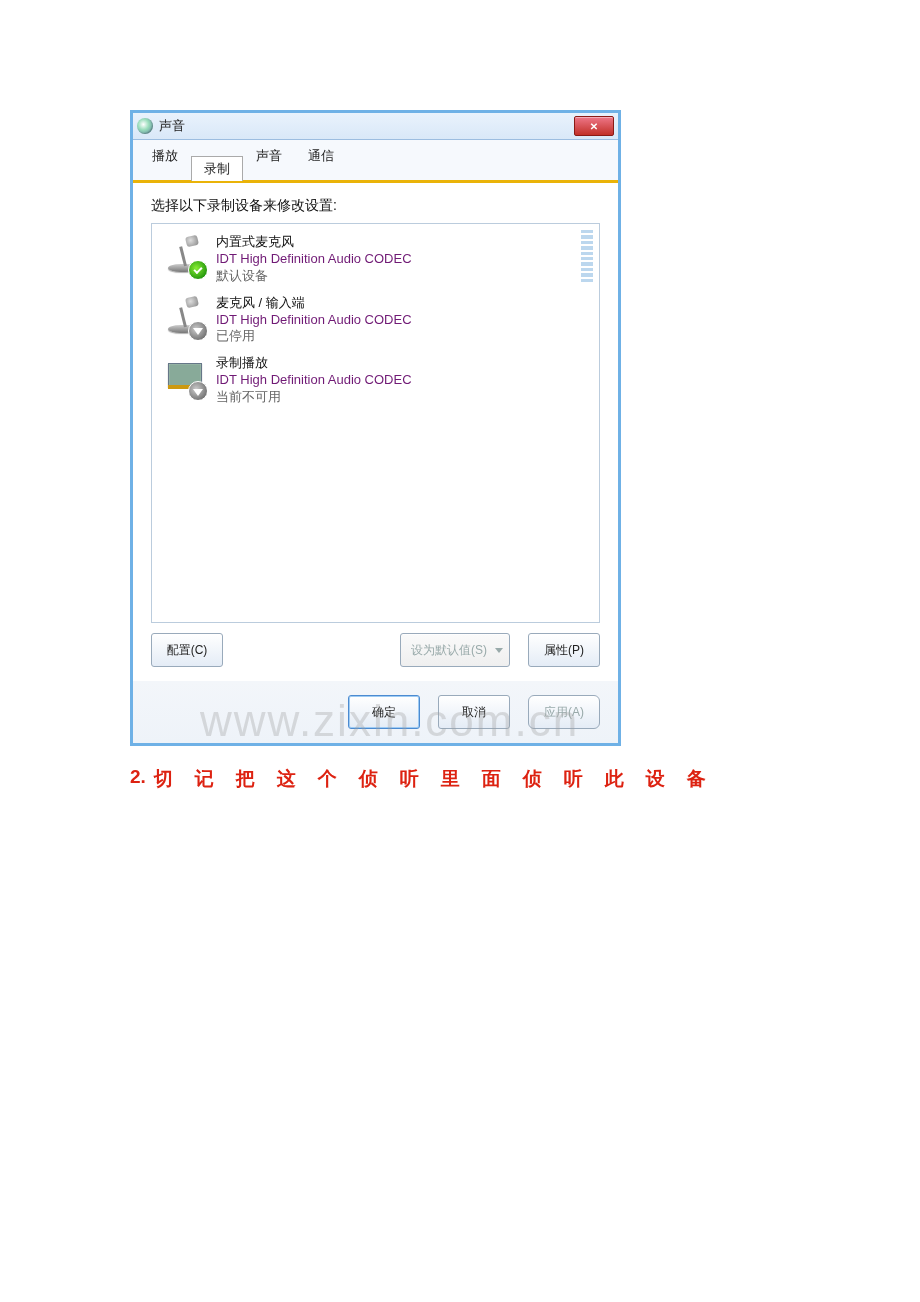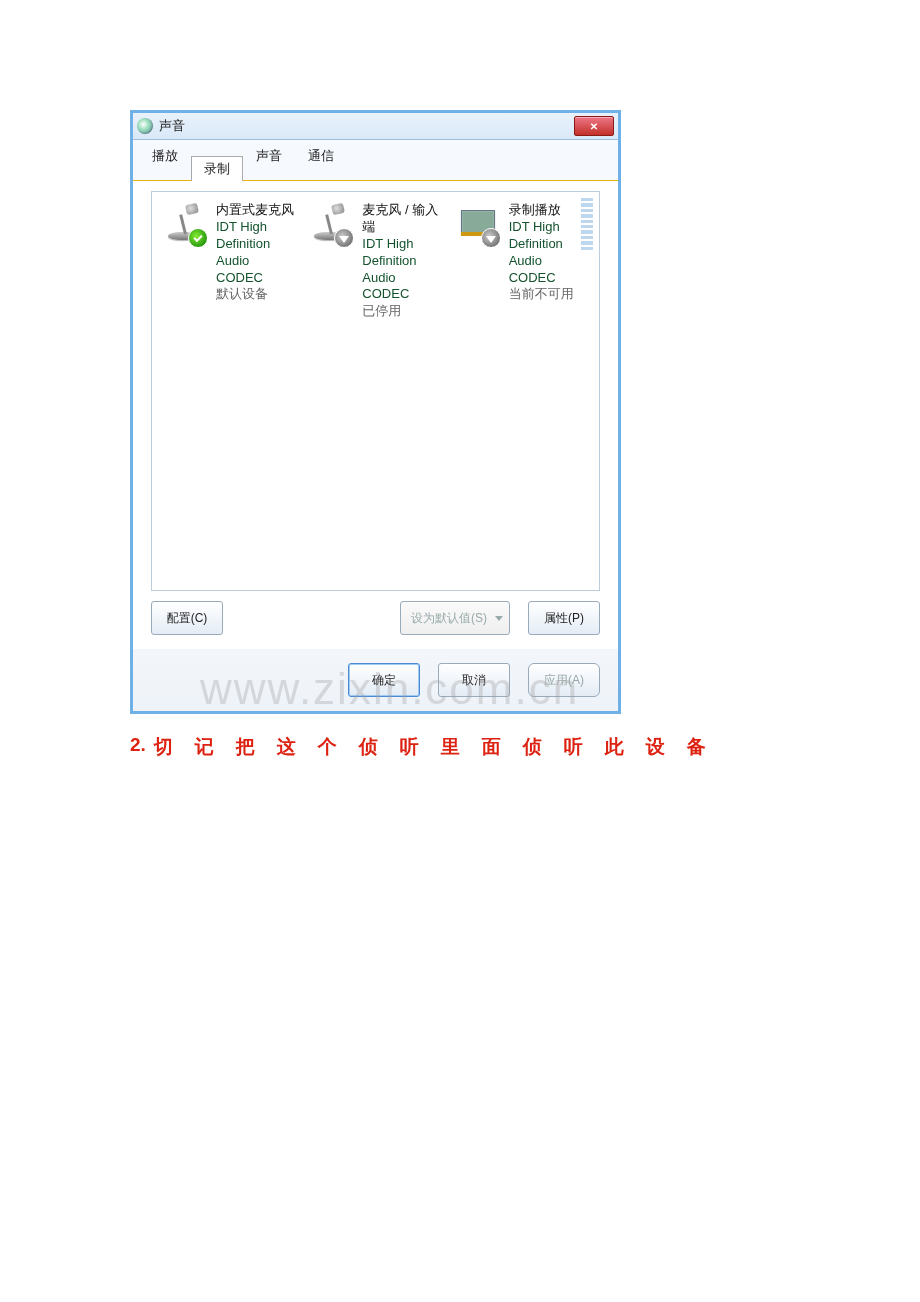--- a/index.html
+++ b/index.html
@@ -54,21 +54,21 @@
     justify-content: center;
     color: #fff;
     font-size: 10px;
     font-weight: bold;
     cursor: pointer;
   }
   .tabs {
     display: flex;
     padding: 3px 6px 0 6px;
     background: #f6f9fd;
-    border-bottom: 1px solid #eab308;
+    border-bottom: 3px solid #eab308;
   }
   .tab {
     font-size: 13px;
     padding: 3px 12px 3px 12px;
     margin-right: 0;
     border: 1px solid transparent;
     border-bottom: none;
     color: #222;
     cursor: pointer;
   }
@@ -89,21 +89,21 @@
   .instruction {
     font-size: 14px;
     color: #111;
     margin: 4px 0 8px 0;
   }
   .device-list {
     border: 1px solid #bcd;
     height: 390px;
     padding: 4px;
     display: flex;
-    flex-direction: row;
+    flex-direction: column;
     gap: 0;
     overflow: hidden;
     position: relative;
   }
   .device-item {
     display: flex;
     align-items: flex-start;
     padding: 4px 6px;
     gap: 10px;
     cursor: pointer;
@@ -201,21 +201,21 @@
     top: 1px;
   }
   .device-texts {
     display: flex;
     flex-direction: column;
     font-size: 13px;
     line-height: 1.3;
     padding-top: 2px;
   }
   .device-name { color: #111; font-weight: 500; }
-  .device-desc { color: #14532d; }
+  .device-desc { color: #701a75; }
   .device-status { color: #666; }
   .level-bar {
     position: absolute;
     right: 6px;
     top: 6px;
     width: 12px;
     height: 52px;
     display: flex;
     flex-direction: column;
     gap: 2px;
@@ -335,20 +335,21 @@
     </div>
 
     <div class="tabs">
       <div class="tab">播放</div>
       <div class="tab active">录制</div>
       <div class="tab">声音</div>
       <div class="tab">通信</div>
     </div>
 
     <div class="tab-body">
+      <div class="instruction">选择以下录制设备来修改设置:</div>
 
       <div class="device-list">
 
         <div class="device-item">
           <div class="device-icon-wrap">
             <div class="mic-base"></div>
             <div class="mic-stand"></div>
             <div class="mic-head"></div>
             <div class="status-dot ok"></div>
           </div>

